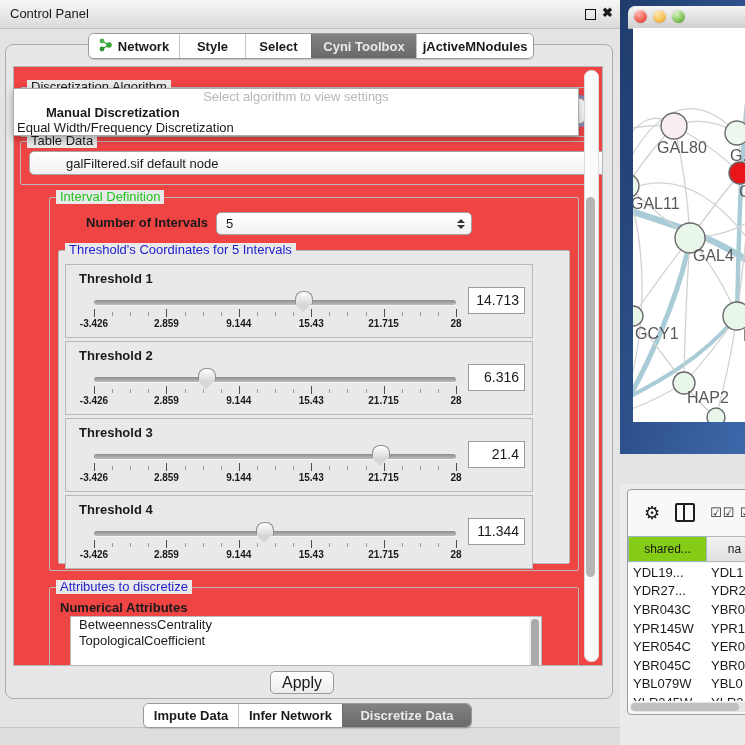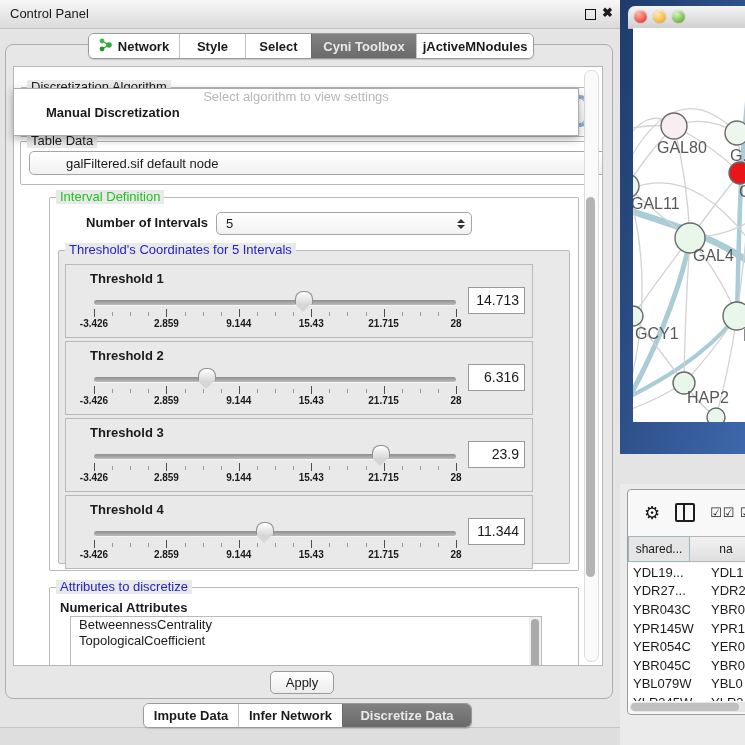--- a/index.html
+++ b/index.html
@@ -20,21 +20,21 @@
            box-shadow:0 1px 1px rgba(0,0,0,.15);}
   .seg{display:flex;align-items:center;justify-content:center;font-size:13px;font-weight:600;
        border-left:1px solid #c4c4c4;background:#fff;white-space:nowrap;}
   .seg:first-child{border-left:none;}
   .seg.active{background:linear-gradient(#828282,#6a6a6a);color:#e9e9e9;border-left-color:#6a6a6a;align-items:center;}
   .top-tabs{left:88px;top:33px;height:24px;}
   .bottom-tabs{left:143px;top:703px;height:23px;}
   .net-ico{margin-right:6px;}
 
   
-  .content{left:13px;top:66px;width:588px;height:598px;border:1px solid #b6b6b6;background:#ffffff;overflow:hidden;}
+  .content{left:13px;top:66px;width:588px;height:598px;border:1px solid #b6b6b6;background:#ef4444;overflow:hidden;}
   .vscroll{right:3px;top:3px;width:13px;height:590px;background:#fafafa;border:1px solid #dcdcdc;border-radius:7px;}
   .vscroll .thumb-v{position:absolute;left:1px;top:126px;width:9px;height:380px;background:#b4b4b4;border-radius:5px;}
 
   .group{position:absolute;border:1px solid #b9b9b9;border-radius:2px;}
   .gtitle{position:absolute;top:-8px;left:6px;background:#e9e9e9;padding:0 4px;font-size:13px;line-height:14px;white-space:nowrap;}
   .gtitle.green{color:#1fc41f;}
   .gtitle.blue{color:#2222cc;}
 
   .combo{position:absolute;background:linear-gradient(#ffffff,#f1f1f1);border:1px solid #a5a5a5;border-radius:5px;
          font-size:13px;display:flex;align-items:center;padding:0 9px;box-sizing:border-box;}
@@ -47,21 +47,21 @@
   
   .popup{left:13px;top:88px;width:564px;height:46px;background:#fff;border:1px solid #ababab;
          box-shadow:0 3px 8px rgba(0,0,0,.3);z-index:60;font-size:13px;}
   .popup .prompt{text-align:center;color:#b7b7b7;line-height:16px;}
   .popup .item{padding-left:3px;line-height:15px;}
   .popup .item.bold{font-weight:bold;padding-left:32px;}
 
   
   .lbl-bold{font-size:13px;font-weight:bold;}
   .th-box{position:relative;width:466px;height:72px;margin-bottom:3px;border:1px solid #b9b9b9;background:#e9e9e9;}
-  .th-label{position:absolute;left:24px;top:6px;}
+  .th-label{position:absolute;left:13px;top:6px;}
   .track{position:absolute;left:28px;top:35px;width:362px;height:5px;border-radius:3px;
          background:linear-gradient(#8d8d8d,#bdbdbd);box-shadow:0 1px 0 #f5f5f5;}
   .thumb{position:absolute;top:26px;width:16px;height:12px;border:1px solid #8f8f8f;border-bottom:none;
          border-radius:8px 8px 1px 1px;background:linear-gradient(#ffffff,#d9d9d9);}
   .thumb::after{content:'';position:absolute;left:-1px;top:12px;width:0;height:0;
          border-left:8px solid transparent;border-right:8px solid transparent;border-top:8px solid #d6d6d6;}
   .ticks{position:absolute;left:28px;top:44px;width:362px;height:9px;}
   .tick{position:absolute;top:3px;width:1px;height:4px;background:#9a9a9a;}
   .tick.major{top:0;height:8px;background:#4d4d4d;}
   .scale{position:absolute;left:28px;top:53px;width:362px;height:12px;}
@@ -69,21 +69,21 @@
   .val-field{position:absolute;left:402px;top:22px;width:50px;height:25px;background:#fff;border:1px solid #9a9a9a;
              font-size:14px;text-align:right;line-height:25px;padding-right:5px;}
 
   
   .attr-list{position:absolute;left:20px;top:28px;width:470px;height:78px;background:#fff;border:1px solid #bbb;}
   .attr-item{font-size:13px;line-height:16px;padding-left:8px;white-space:nowrap;}
   .attr-scroll{position:absolute;right:0;top:0;width:12px;height:100%;background:#f0f0f0;}
   .attr-scroll .thumb-v2{position:absolute;left:1.5px;top:2px;width:8px;height:58px;background:#aaa;border-radius:4px;}
 
   .apply-btn{left:270px;top:671px;width:62px;height:21px;border:1px solid #9a9a9a;border-radius:5px;
-             background:linear-gradient(#ffffff,#ececec);font-size:13px;text-align:center;line-height:21px;}
+             background:linear-gradient(#ffffff,#ececec);font-size:16px;text-align:center;line-height:21px;}
   .bottom-strip{left:0;top:727px;width:621px;height:18px;background:#dedede;border-top:1px solid #c6c6c6;}
 
   
   .net-window{left:620px;top:0;width:125px;height:454px;background:linear-gradient(105deg,#1e3b6b,#3e68ab);}
   .net-titlebar{left:8px;top:6px;width:117px;height:22px;background:linear-gradient(#f5f5f5,#d0d0d0);
                 border-top-left-radius:7px;border-bottom:1px solid #b9b9b9;}
   .light{position:absolute;top:4px;width:13px;height:13px;border-radius:50%;box-shadow:inset 0 1px 1px rgba(255,255,255,.7),0 0 1px rgba(0,0,0,.5);}
   .net-canvas{left:13px;top:28px;width:112px;height:394px;background:#fff;}
   .net-canvas svg{position:absolute;left:0;top:0;}
   .net-canvas text{font-family:"Liberation Sans",sans-serif;font-size:16px;fill:#585858;}
@@ -94,21 +94,21 @@
   .tp-body{left:620px;top:484px;width:125px;height:261px;background:#ebebeb;}
   .tp-box{position:absolute;left:7px;top:5px;width:135px;height:224px;background:#f8f8f8;border:1px solid #9d9d9d;
           border-radius:4px;overflow:hidden;}
   .tp-toolbar{position:absolute;left:0;top:0;width:100%;height:45px;display:flex;align-items:center;gap:15px;padding-left:16px;}
   .gear{font-size:18px;}
   .cols-ico{width:16px;height:15px;border:2px solid #1d1d1d;border-radius:2px;position:relative;}
   .cols-ico::after{content:'';position:absolute;left:6px;top:0;width:2px;height:100%;background:#1d1d1d;}
   .checks{font-size:13px;letter-spacing:1px;white-space:nowrap;}
   .t-header{position:absolute;left:0;top:46px;width:100%;height:26px;display:flex;font-size:12px;}
   .t-hcell{display:flex;align-items:center;justify-content:center;border:1px solid #9fb6bf;box-sizing:border-box;}
-  .t-hcell.sel{width:62px;background:#e5e5e5;}
+  .t-hcell.sel{width:79px;background:#84cc16;}
   .t-hcell.plain{flex:1;background:linear-gradient(#f2f2f2,#dfdfdf);border-left:none;border-color:#b5b5b5;}
   .t-rows{position:absolute;left:0;top:73px;width:100%;height:138px;overflow:hidden;background:#fff;}
   .t-row{display:flex;height:18.6px;font-size:13px;align-items:center;}
   .t-row .c1{width:79px;padding-left:5px;box-sizing:border-box;white-space:nowrap;}
   .t-row .c2{flex:1;padding-left:4px;white-space:nowrap;}
   .hscroll{position:absolute;left:2px;top:212px;width:128px;height:10px;background:#e6e6e6;border-radius:5px;}
   .hscroll .thumb-h{position:absolute;left:1px;top:1px;width:108px;height:8px;background:#c0c0c0;border-radius:4px;}
 </style>
 </head>
 <body>
@@ -290,21 +290,21 @@
                 <div class="tick major" style="left: 362px;"></div>
               </div>
     <div class="scale">
                 <span style="left: 0px;">-3.426</span>
                 <span style="left: 72.4px;">2.859</span>
                 <span style="left: 144.8px;">9.144</span>
                 <span style="left: 217.2px;">15.43</span>
                 <span style="left: 289.6px;">21.715</span>
                 <span style="left: 362px;">28</span>
               </div>
-    <div class="val-field">23.9</div>
+    <div class="val-field">21.4</div>
   </div>
             <div class="th-box">
     <span class="th-label lbl-bold">Threshold 4</span>
     <div class="track"></div>
     <div class="thumb" style="left: 190.137px;"></div>
     <div class="ticks">
                 <div class="tick major" style="left: 0px;"></div>
                 <div class="tick" style="left: 18.1px;"></div>
                 <div class="tick" style="left: 36.2px;"></div>
                 <div class="tick" style="left: 54.3px;"></div>
@@ -353,20 +353,21 @@
     </div>
 
     <div class="abs vscroll">
       <div class="thumb-v"></div>
     </div>
   </div>
 
   <div class="abs popup">
     <div class="prompt">Select algorithm to view settings</div>
     <div class="item bold">Manual Discretization</div>
+    <div class="item">Equal Width/Frequency Discretization</div>
   </div>
 
   <div class="abs apply-btn">Apply</div>
 
   <div class="abs seg-ctl bottom-tabs">
     <div class="seg" style="width:94px;">
       <span>Impute Data</span>
     </div>
     <div class="seg" style="width:103px;">
       <span>Infer Network</span>

